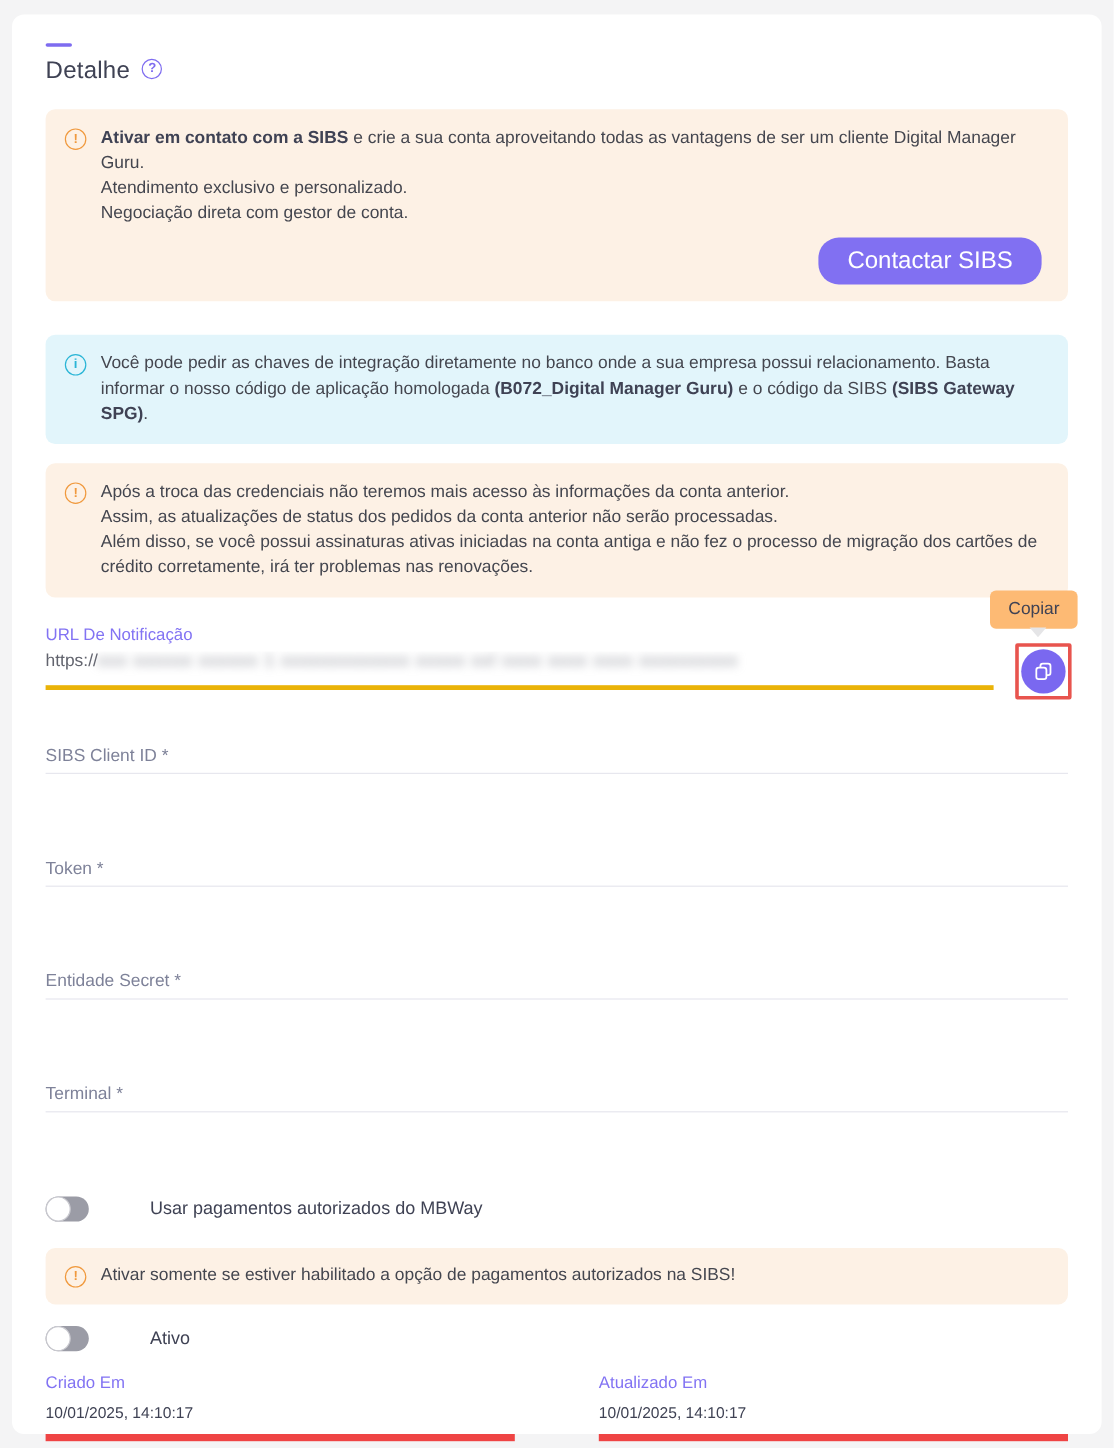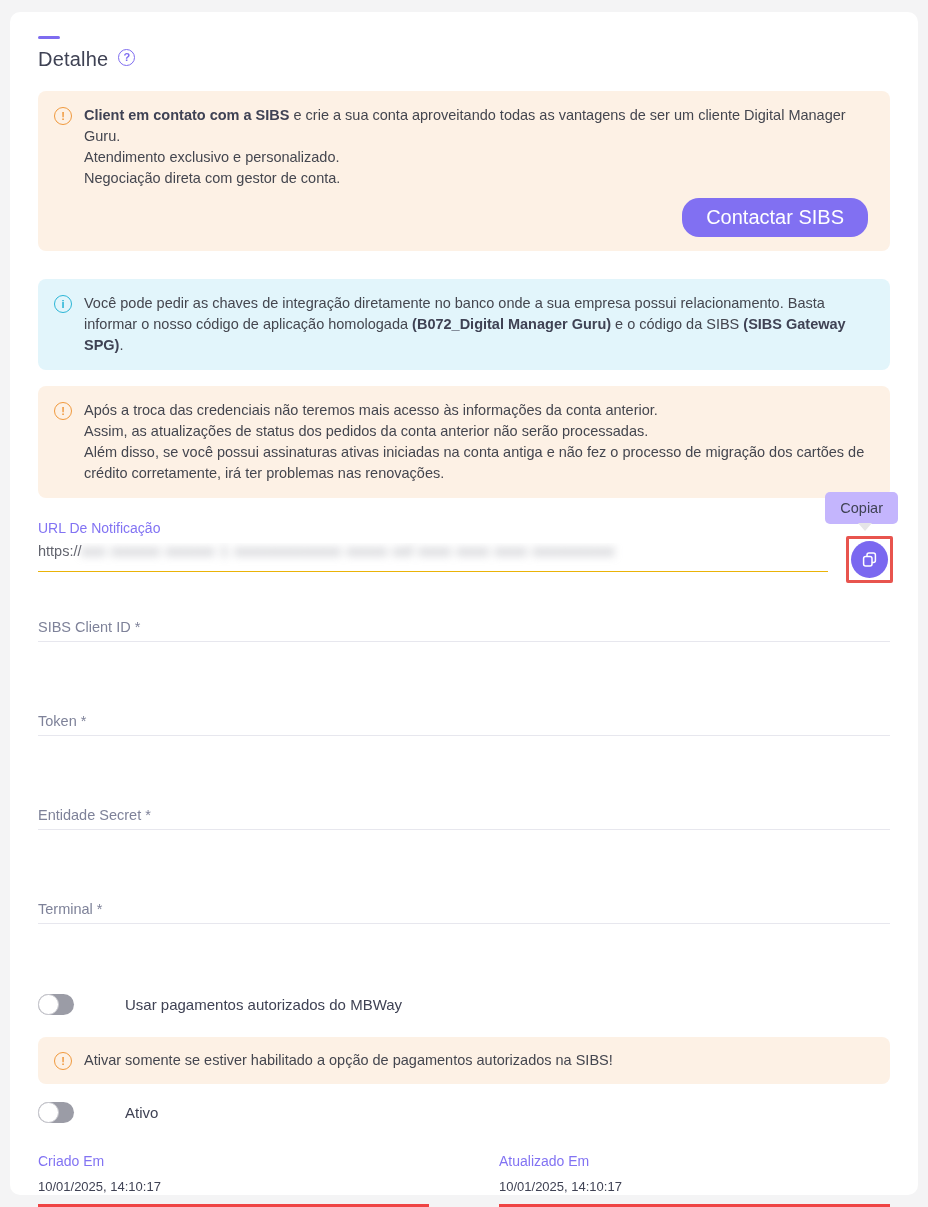--- a/index.html
+++ b/index.html
@@ -51,42 +51,42 @@
   .alert-2 { margin-bottom: 16px; }
   .alert-3 { margin-bottom: 22px; }
   .alert-btn-row { text-align: right; margin-top: 9px; margin-right: 2px; }
   .btn-primary {
     background: #8170f2; color: #ffffff; border: none; cursor: pointer;
     font-family: "Liberation Sans", sans-serif;
     font-size: 20px; padding: 8px 24px; border-radius: 17px;
   }
   
   .url-section { position: relative; margin-bottom: 46px; }
-  .field-label-floating { font-size: 14px; color: #8273f3; margin-bottom: 7px; margin-top: 12px; }
+  .field-label-floating { font-size: 14px; color: #8273f3; margin-bottom: 7px; }
   .url-value-row {
-    border-bottom: 1px solid #eab308;
+    border-bottom: 4px solid #eab308;
     padding-bottom: 12px;
     width: 790px;
     font-size: 14.5px; color: #62646e;
     white-space: nowrap; overflow: hidden;
   }
   .url-masked { filter: blur(4px); color: #8a8c96; letter-spacing: 1px; }
   .copy-highlight {
     position: absolute; right: -3px; top: 16px;
     border: 3px solid #e8544e;
     padding: 2px; border-radius: 2px;
   }
   .copy-btn {
     width: 37px; height: 37px; border-radius: 50%;
     background: #7a68f0; border: none; cursor: pointer;
     display: flex; align-items: center; justify-content: center;
   }
   .tooltip {
     position: absolute; right: -8px; top: -28px;
-    background: #c4b5fd; color: #3f4254;
+    background: #fdba74; color: #3f4254;
     font-size: 14.5px; padding: 8px 15px; border-radius: 5px;
     white-space: nowrap;
   }
   .tooltip::after {
     content: ""; position: absolute; right: 26px; bottom: -7px;
     border-left: 7px solid transparent; border-right: 7px solid transparent;
     border-top: 8px solid #e5e5e7;
   }
   
   .field {
@@ -138,21 +138,21 @@
     <div class="title-row">
       <h1 class="page-title">Detalhe</h1>
       <span class="help-icon">?</span>
     </div>
   </div>
 
   <div class="alert orange alert-1">
     <span class="alert-icon warn">!</span>
     <div class="alert-body">
       <div>
-        <span class="bold">Client em contato com a SIBS</span><span> e crie a sua conta aproveitando todas as vantagens de ser um cliente Digital Manager Guru.</span>
+        <span class="bold">Ativar em contato com a SIBS</span><span> e crie a sua conta aproveitando todas as vantagens de ser um cliente Digital Manager Guru.</span>
       </div>
       <div>Atendimento exclusivo e personalizado.</div>
       <div>Negociação direta com gestor de conta.</div>
       <div class="alert-btn-row">
         <button class="btn-primary">Contactar SIBS</button>
       </div>
     </div>
   </div>
 
   <div class="alert blue alert-2">

